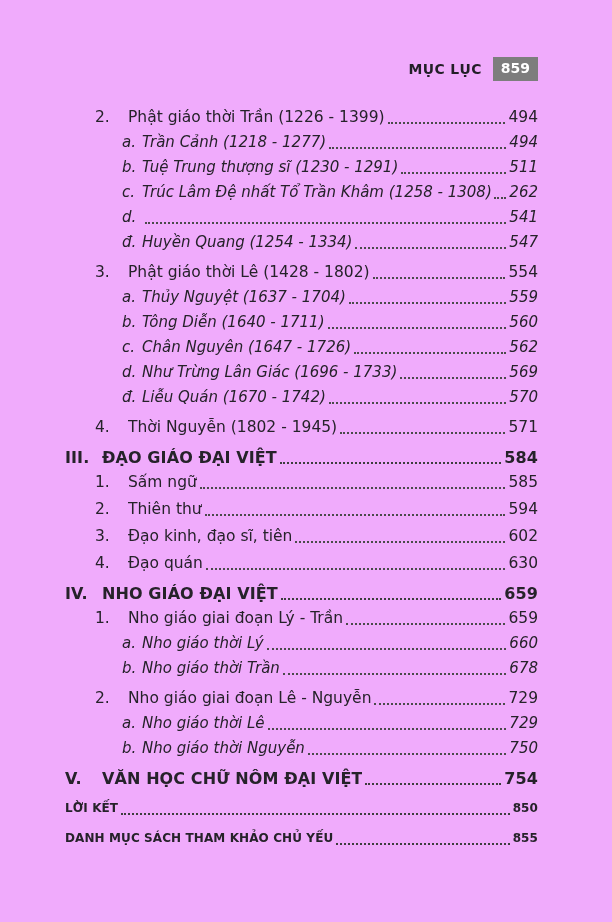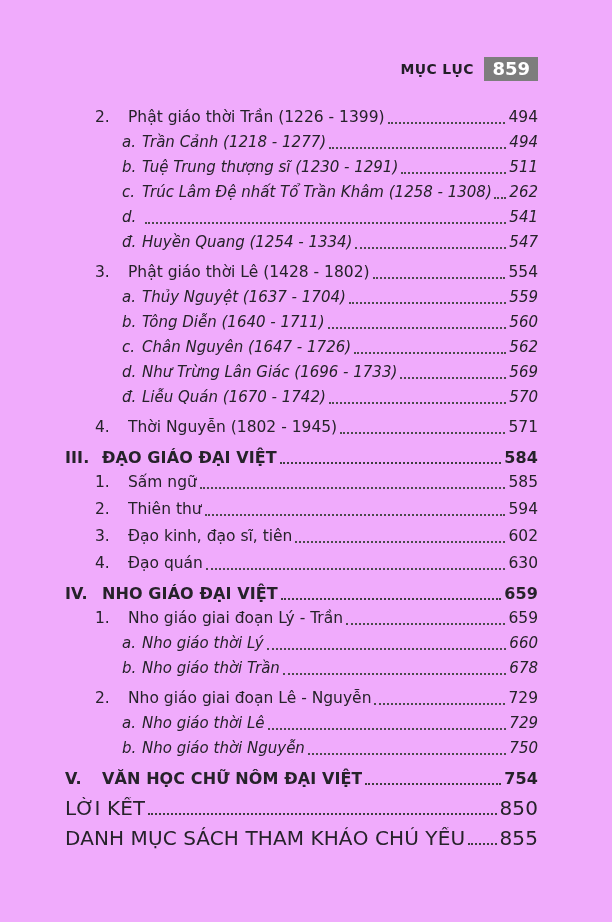--- a/index.html
+++ b/index.html
@@ -25,21 +25,21 @@
     font-size: 14.5px;
     font-weight: 700;
     letter-spacing: 0.4px;
     color: #231f28;
     transform: scaleX(0.96);
   }
   .page-badge {
     margin-left: 9px;
     background: #7d7d7d;
     color: #ffffff;
-    font-size: 18px;
+    font-size: 14px;
     font-weight: 700;
     padding: 2px 8px 3px 8px;
     line-height: 19px;
   }
   
   .toc { margin-top: 22px; }
   .row {
     display: flex;
     align-items: flex-end;
     height: 25px;
@@ -66,22 +66,22 @@
   .lvl-section {
     font-weight: 700;
     font-size: 16px;
     height: 26px;
     letter-spacing: 0.1px;
   }
   .lvl-section .lbl { width: 37px; }
   .lvl-section .dots { border-bottom-color: #3d3d3d; }
 
   .lvl-top {
-    font-weight: 400;
-    font-size: 20px;
+    font-weight: 700;
+    font-size: 12px;
     height: 26px;
     letter-spacing: 0.1px;
   }
   .lvl-top .dots { border-bottom-color: #3d3d3d; }
 
   .gap-xs { margin-top: 2px; }
   .gap-sm { margin-top: 5px; }
   .gap-lg { margin-top: 4px; }
 </style>
 </head>

